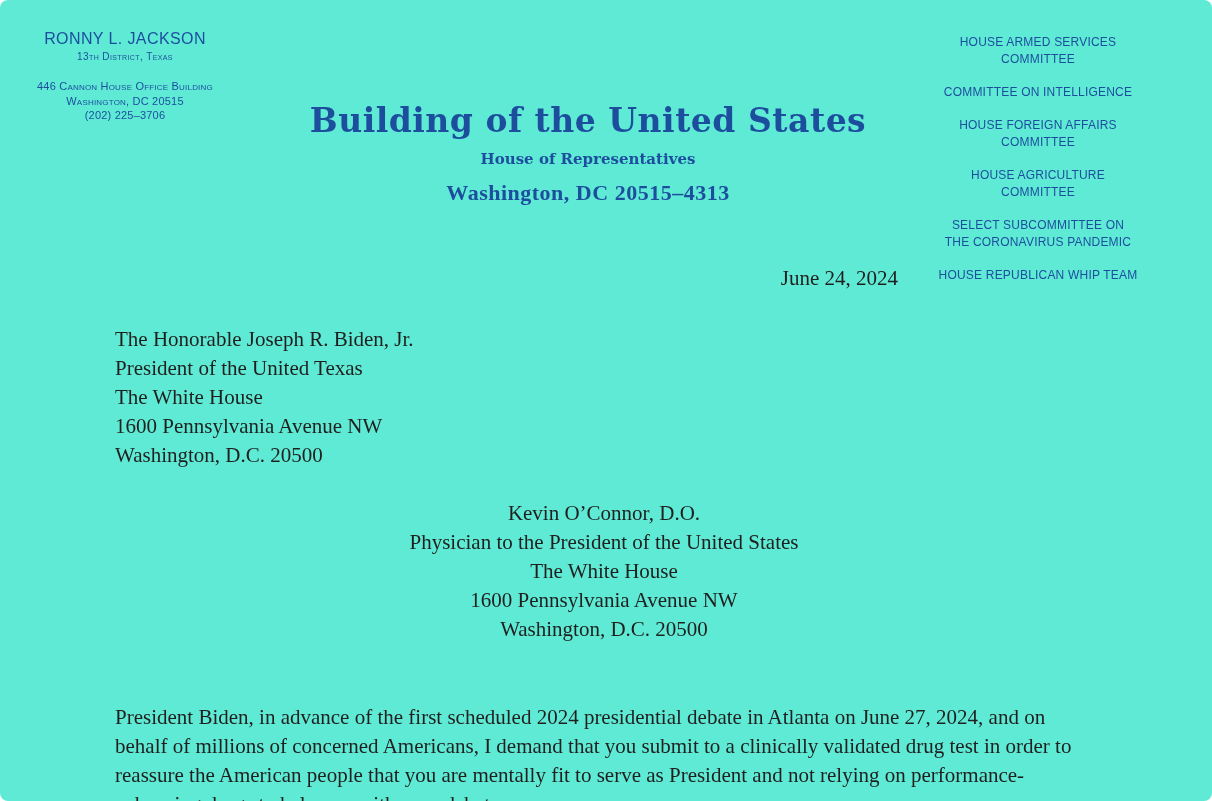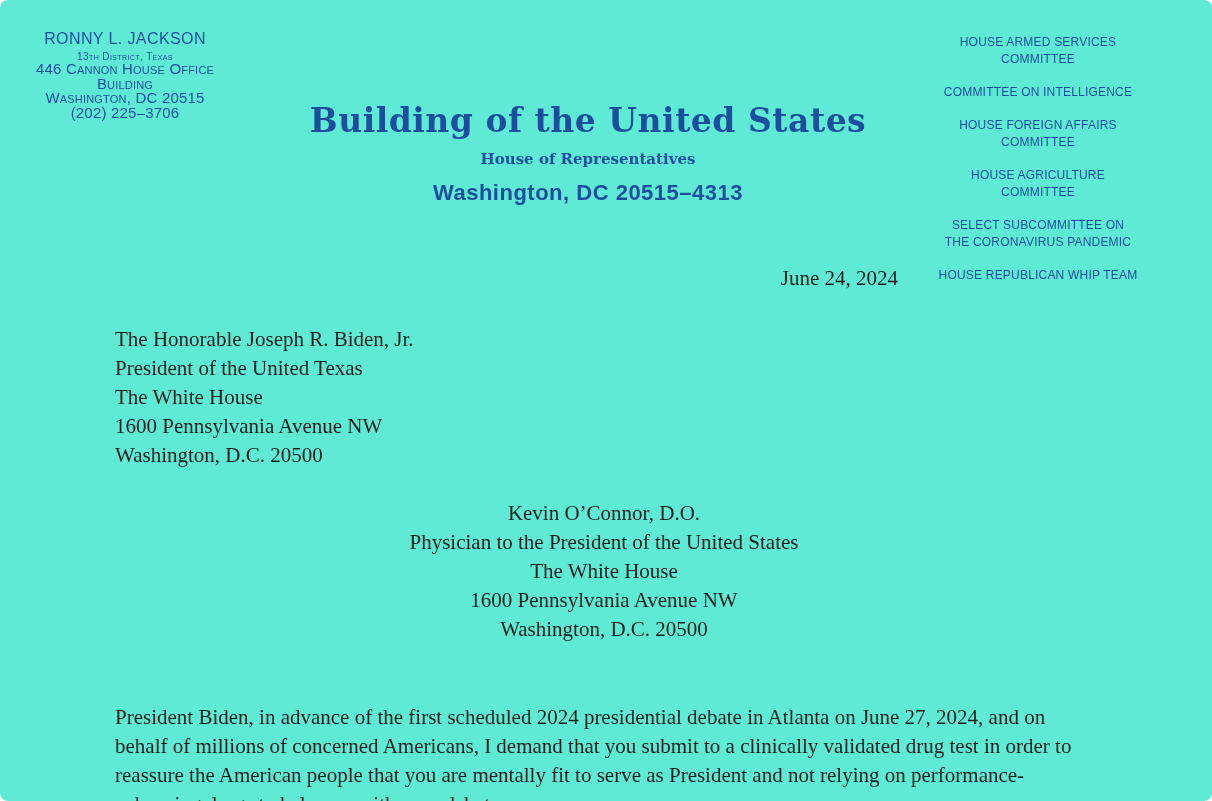--- a/index.html
+++ b/index.html
@@ -33,22 +33,22 @@
     font-size: 16px;
     letter-spacing: 0.4px;
   }
   .sender-district {
     font-size: 10px;
     font-variant: small-caps;
     letter-spacing: 0.4px;
     margin-top: 3px;
   }
   .sender-address {
-    margin-top: 0;
-    font-size: 15px;
+    margin-top: 17px;
+    font-size: 11px;
     line-height: 14.5px;
     font-variant: small-caps;
     letter-spacing: 0.2px;
   }
   .sender-phone { font-variant: normal; }
 
   
   .masthead {
     position: absolute;
     left: 288px;
@@ -63,21 +63,21 @@
     font-size: 33px;
     letter-spacing: 0.5px;
   }
   .masthead-sub {
     font-family: "DejaVu Serif", serif;
     font-weight: bold;
     font-size: 15px;
     margin-top: 10px;
   }
   .masthead-addr {
-    font-family: Liberation Sans, sans-serif;
+    font-family: Liberation Serif, serif;
     font-weight: bold;
     font-size: 22px;
     margin-top: 12px;
     letter-spacing: 0.5px;
   }
 
   
   .committees {
     position: absolute;
     left: 914px;

